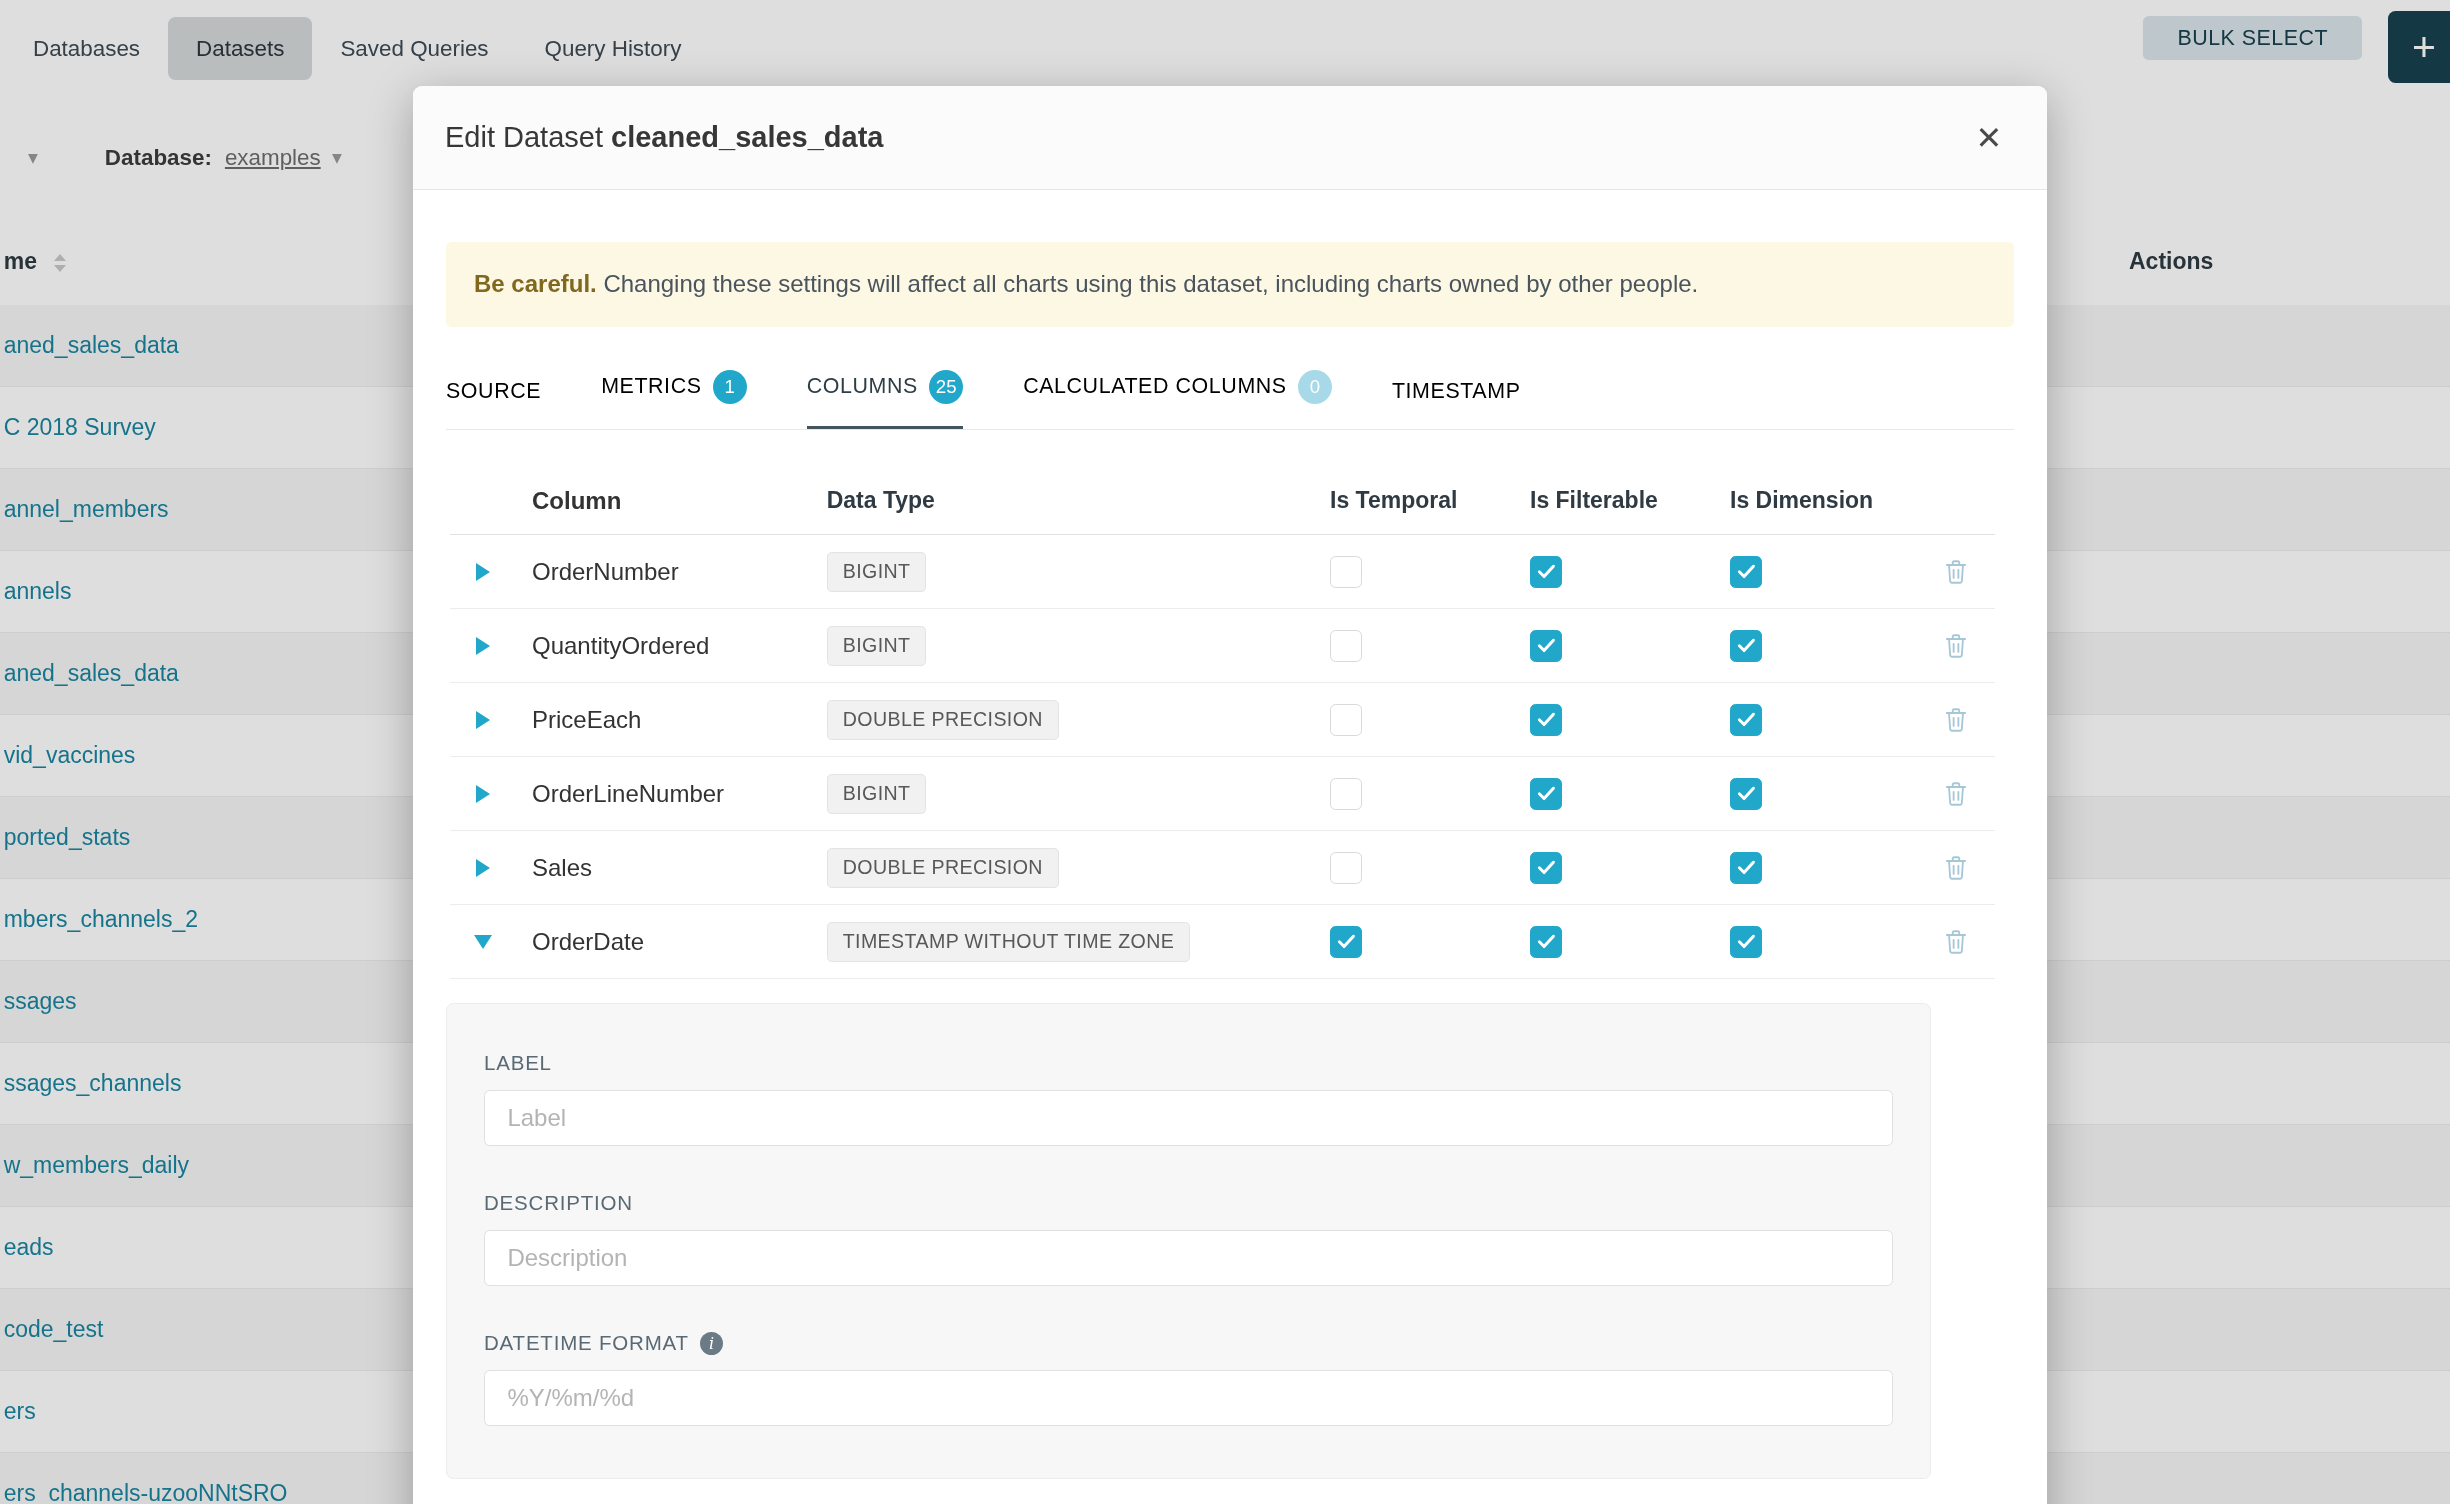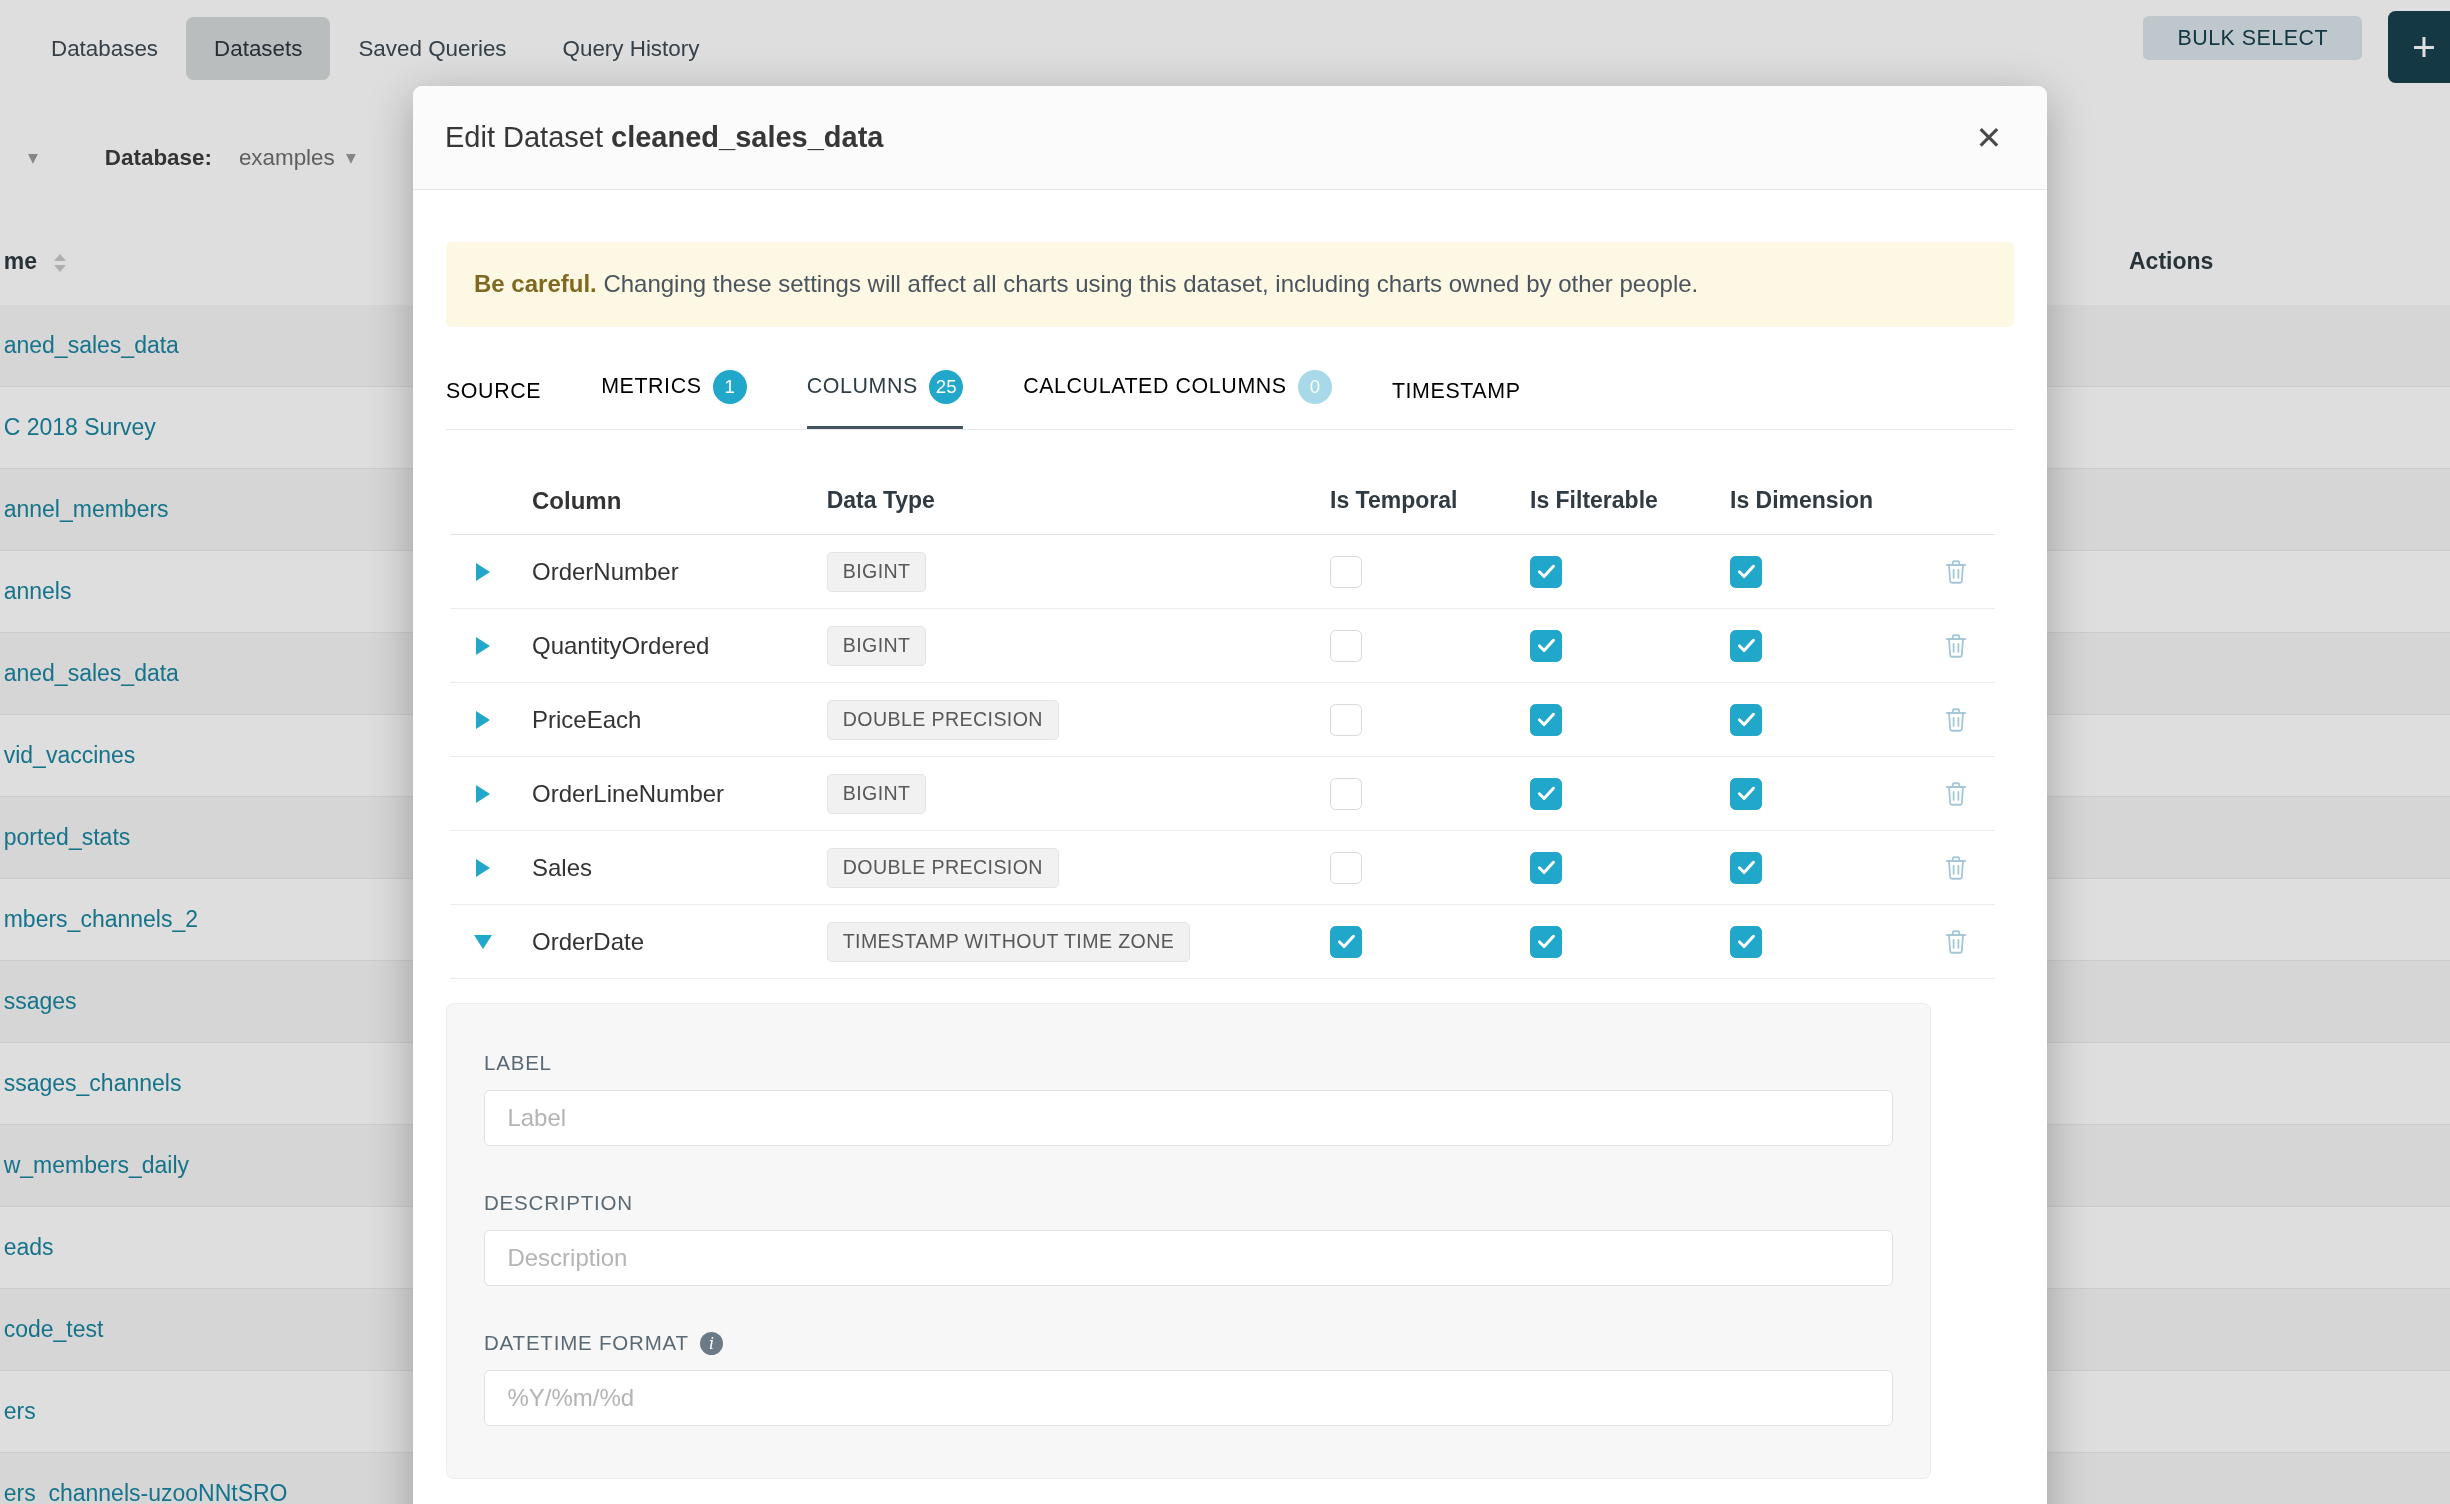--- a/index.html
+++ b/index.html
@@ -6,36 +6,36 @@
     --accent:#20a7c9; --link:#1985a0; --tab-underline:#44545e; --badge-light:#a7d9e8;
     --warning-bg:#fdf8e4; --warning-bold:#80681f; --trash:#a6c7d6;
     --add-bg:#17414f; --bulk-bg:#dbe5ea; --bulk-text:#17414f;
   }
   html,body{margin:0;padding:0;width:2450px;height:1505px;overflow:hidden;background:#fff;
     font-family:"Liberation Sans","DejaVu Sans",sans-serif;color:#333;}
   .page{position:absolute;inset:0;background:#fff;}
 
   
   .topnav{position:absolute;top:0;left:0;right:0;height:97px;display:flex;align-items:center;background:#fff;}
-  .nav-items{display:flex;align-items:flex-end;padding-left:23px;}
+  .nav-items{display:flex;align-items:flex-end;padding-left:5px;}
   .nav-item{padding:18.6px 28px;font-size:22.4px;color:#3d4a54;border-radius:7.5px;white-space:nowrap;cursor:pointer;}
   .nav-item.active{background:#d5d9db;color:#2c363d;}
   .bulk-select{position:absolute;top:16px;right:88px;height:44px;padding:0 34px;border:none;border-radius:5.6px;
     background:var(--bulk-bg);color:var(--bulk-text);font-size:21.4px;font-weight:500;letter-spacing:0.5px;
     font-family:inherit;cursor:pointer;}
   .add-btn{position:absolute;top:11.2px;right:-59px;width:121px;height:72px;border:none;border-radius:7.5px;
     background:var(--add-bg);color:#fff;font-size:41px;line-height:1;cursor:pointer;display:flex;
     align-items:center;justify-content:flex-start;padding-left:24px;font-family:inherit;}
 
   
   .filter-row{position:absolute;top:125px;left:0;height:65px;display:flex;align-items:center;font-size:22.4px;}
   .caret{color:#9a9a9a;font-size:19.6px;cursor:pointer;}
   .caret.first{margin-left:28px;}
   .db-label{font-weight:700;color:#3c3c3c;margin-left:67px;}
-  .db-value{color:#6e6e6e;margin-left:27px;cursor:pointer;}
+  .db-value{color:#6e6e6e;margin-left:13px;cursor:pointer;text-decoration:underline;}
   .db-caret{margin-left:11.2px;}
 
   
   .list-header{position:absolute;top:220px;left:0;right:0;height:85px;border-bottom:0.9px solid #e2e2e2;}
   .name-h{position:absolute;left:3.7px;top:28px;font-size:23px;font-weight:700;color:#2f3a42;cursor:pointer;}
   .sort-icon{position:absolute;left:54px;top:34px;display:flex;flex-direction:column;gap:3.7px;}
   .sort-icon i{display:block;width:0;height:0;border-left:6.5px solid transparent;border-right:6.5px solid transparent;}
   .sort-icon .up{border-bottom:7.5px solid #c9c9c9;}
   .sort-icon .dn{border-top:7.5px solid #c9c9c9;}
   .actions-h{position:absolute;left:2129px;top:28px;font-size:23px;font-weight:700;color:#2f3a42;}

